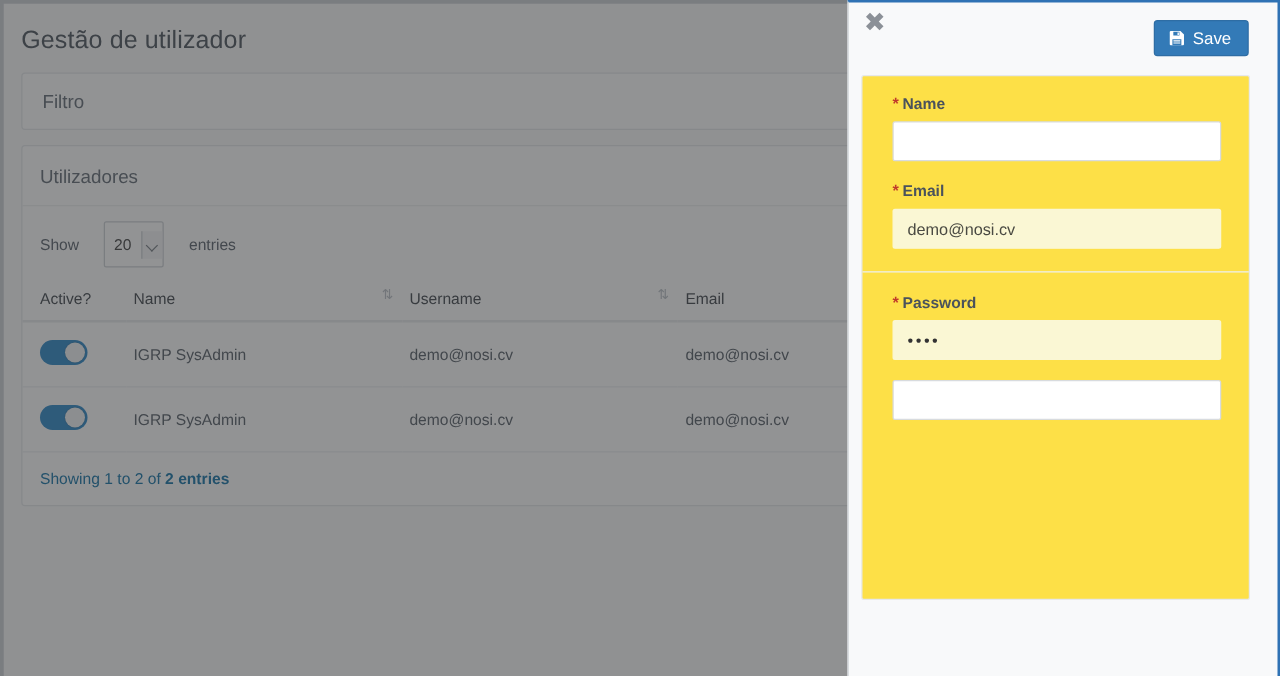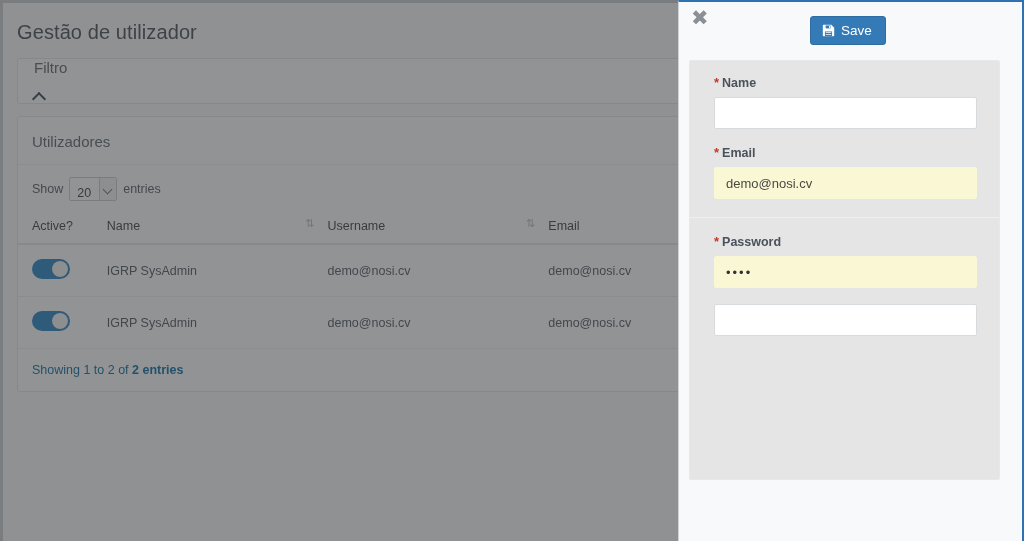--- a/index.html
+++ b/index.html
@@ -38,24 +38,24 @@
   }
 
   .card {
     background: #ffffff;
     border: 1px solid #e3e6e9;
     border-radius: 3px;
     margin: 0 14px 12px 14px;
   }
   .card-filter {
     display: flex;
+    align-items: center;
     justify-content: space-between;
     height: 46px;
     padding: 0 18px 0 16px;
-    flex-direction: column;
   }
   .card-filter .t {
     font-size: 15px;
     color: #57606b;
   }
   .chev {
     display: inline-block;
     width: 12px; height: 12px;
     position: relative;
   }
@@ -76,26 +76,26 @@
     color: #57606b;
     padding: 16px 0 14px 14px;
     border-bottom: 1px solid #eceef0;
   }
   .dt-length {
     font-size: 12.5px;
     color: #4d5560;
     padding: 12px 0 10px 14px;
     display: flex;
     align-items: center;
-    gap: 6px;
+    gap: 20px;
   }
   .mini-select {
     display: inline-flex;
-    align-items: flex-end;
-    height: 24px;
+    align-items: center;
+    height: 37px;
     border: 1px solid #c9cdd2;
     border-radius: 2px;
     background: #fff;
     font-size: 12.5px;
     color: #333;
     padding-left: 7px;
     overflow: hidden;
   }
   .mini-select .val { padding-right: 8px; }
   .mini-select .arrow {
@@ -198,39 +198,39 @@
     font-family: "DejaVu Sans", sans-serif;
   }
   .modal-title {
     font-size: 19px;
     color: #3f4751;
     padding: 32px 0 0 16px;
     font-weight: 400;
   }
   .modal-toolbar {
     display: flex;
-    justify-content: center;
+    justify-content: flex-end;
     padding: 14px 23px 0 18px;
   }
   .btn-save {
     background: #337ab7;
     border: 1px solid #2e6da4;
     border-radius: 3px;
     color: #ffffff;
     font-size: 13.5px;
     padding: 6px 13px 6px 11px;
     display: inline-flex;
     align-items: center;
     gap: 6px;
     cursor: pointer;
   }
   .ico-save { width: 13px; height: 13px; display: inline-block; }
 
   .form-card {
-    background: #e5e5e5;
+    background: #fde047;
     border: 1px solid #e6e8ea;
     border-radius: 2px;
     margin: 15px 22px 0 10px;
     padding: 14px 0 10px 0;
     min-height: 420px;
   }
   .fg { padding: 0 22px 0 24px; margin-bottom: 16px; }
   .fg-label {
     font-size: 12.5px;
     color: #4a525c;

